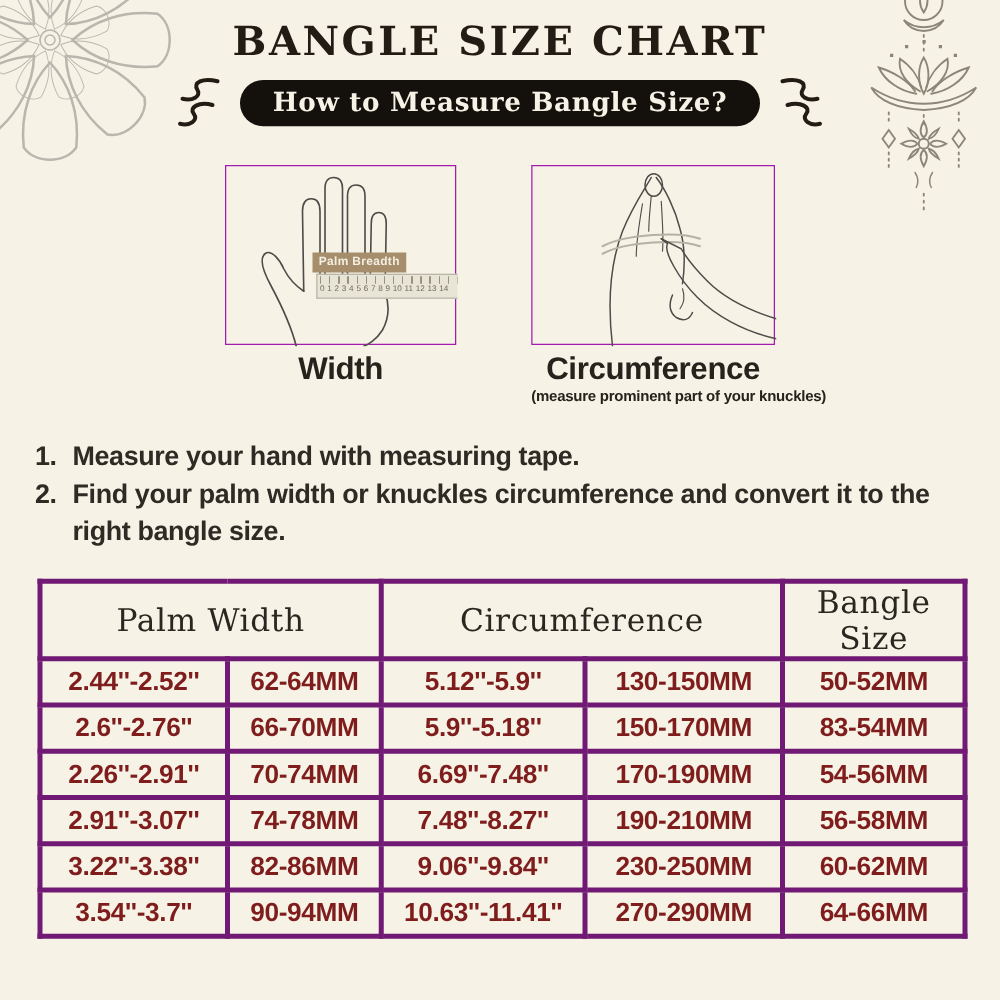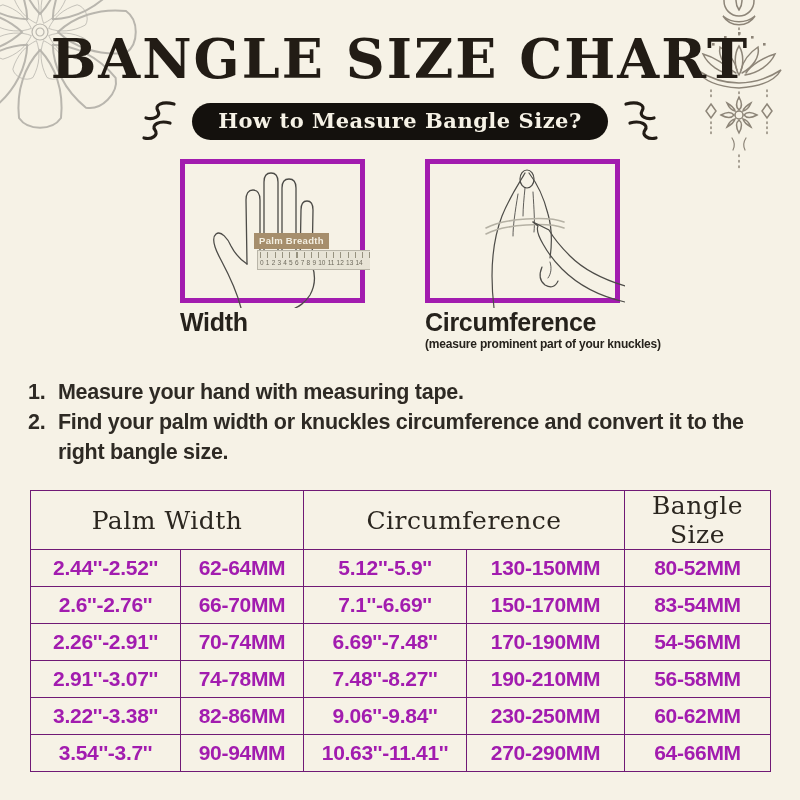--- a/index.html
+++ b/index.html
@@ -8,25 +8,25 @@
     background:#f6f2e6;
     font-family:"Liberation Sans", sans-serif;
     color:#2b261f;
     position:relative;
     overflow:hidden;
   }
   .corner-ornament { position:absolute; top:-78px; left:-78px; pointer-events:none; }
   .lotus-ornament  { position:absolute; top:0; right:6px; pointer-events:none; }
 
   .title {
-    margin-top:27px;
+    margin-top:14px;
     text-align:center;
     font-family:"DejaVu Serif","Liberation Serif",serif;
     font-weight:700;
-    font-size:54px;
+    font-size:32px;
     letter-spacing:2px;
     color:#221c15;
     position:relative; z-index:2;
   }
   .banner-row {
     margin-top:8px;
     display:flex; align-items:center; justify-content:center; gap:14px;
     position:relative; z-index:2;
   }
   .banner-pill {
@@ -40,23 +40,24 @@
     letter-spacing:0.5px;
   }
   .flourish { width:38px; height:44px; }
   .flourish.right { transform:scaleX(-1); }
 
   .figures {
     margin-top:16px;
     display:flex; justify-content:center; gap:60px;
   }
   .fig-box {
-    border:5px solid #a21caf;
+    border:1px solid #a21caf;
     position:relative;
     background:transparent;
+    margin-top:12px;
   }
   .fig-box.width-box { width:185px; height:144px; }
   .fig-box.circ-box  { width:195px; height:144px; }
   .fig-box svg { position:absolute; left:0; top:0; }
 
   .ruler {
     position:absolute; left:72px; top:86px;
     width:113px; height:20px;
     background:#e8e4d6;
     border:1px solid #b9b5a8;
@@ -77,55 +78,55 @@
     color:#f3efe2;
     font-size:9.5px; font-weight:700;
     padding:2px 5px 3px;
     letter-spacing:0.3px;
   }
 
   .captions {
     display:flex; justify-content:center; gap:60px;
     margin-top:5px;
   }
-  .caption-cell { }
+  .caption-cell { text-align:center; }
   .caption-cell.c1 { width:185px; }
   .caption-cell.c2 { width:195px; }
   .caption-main { font-size:25px; font-weight:700; color:#26221c; letter-spacing:-0.3px; }
   .caption-note { font-size:12px; font-weight:700; color:#26221c; margin-top:0px; letter-spacing:-0.2px; white-space:nowrap; }
 
   .instructions { margin:26px 28px 0; }
   .instr-row { display:flex; font-size:21.5px; font-weight:700; letter-spacing:-0.3px; color:#2e2a24; line-height:30px; }
   .instr-num { width:30px; flex:0 0 30px; }
   .instr-text { flex:1; max-width:690px; }
 
   table.size-table {
     margin:23px 30px 0;
     width:740px;
     border-collapse:collapse;
     table-layout:fixed;
   }
   .size-table th, .size-table td {
-    border:1px solid #701a75;
+    border:4px solid #701a75;
     text-align:center;
     vertical-align:middle;
   }
   .size-table th {
     font-family:"DejaVu Serif","Liberation Serif",serif;
     font-weight:400;
     font-size:25px;
     color:#2b261f;
     height:50px;
     letter-spacing:0.5px;
   }
   .size-table td {
     font-size:21px;
     font-weight:700;
     letter-spacing:-0.3px;
-    color:#a21caf;
+    color:#7f1d1d;
     height:37px;
   }
 </style>
 </head>
 <body>
 
 <svg class="corner-ornament" width="240" height="240" viewBox="0 0 240 240" fill="none">
   <g transform="translate(118,110)" stroke="#b9b6ae" stroke-width="2" fill="none">
     <g id="petals">
       <g transform="rotate(0)">
@@ -305,26 +306,26 @@
       <th colspan="2">Circumference</th>
       <th>Bangle Size</th>
     </tr>
   </thead>
   <tbody>
     <tr>
       <td>2.44''-2.52''</td>
       <td>62-64MM</td>
       <td>5.12''-5.9''</td>
       <td>130-150MM</td>
-      <td>80-52MM</td>
+      <td>50-52MM</td>
     </tr>
     <tr>
       <td>2.6''-2.76''</td>
       <td>66-70MM</td>
-      <td>7.1''-6.69''</td>
+      <td>5.9''-5.18''</td>
       <td>150-170MM</td>
       <td>83-54MM</td>
     </tr>
     <tr>
       <td>2.26''-2.91''</td>
       <td>70-74MM</td>
       <td>6.69''-7.48''</td>
       <td>170-190MM</td>
       <td>54-56MM</td>
     </tr>

